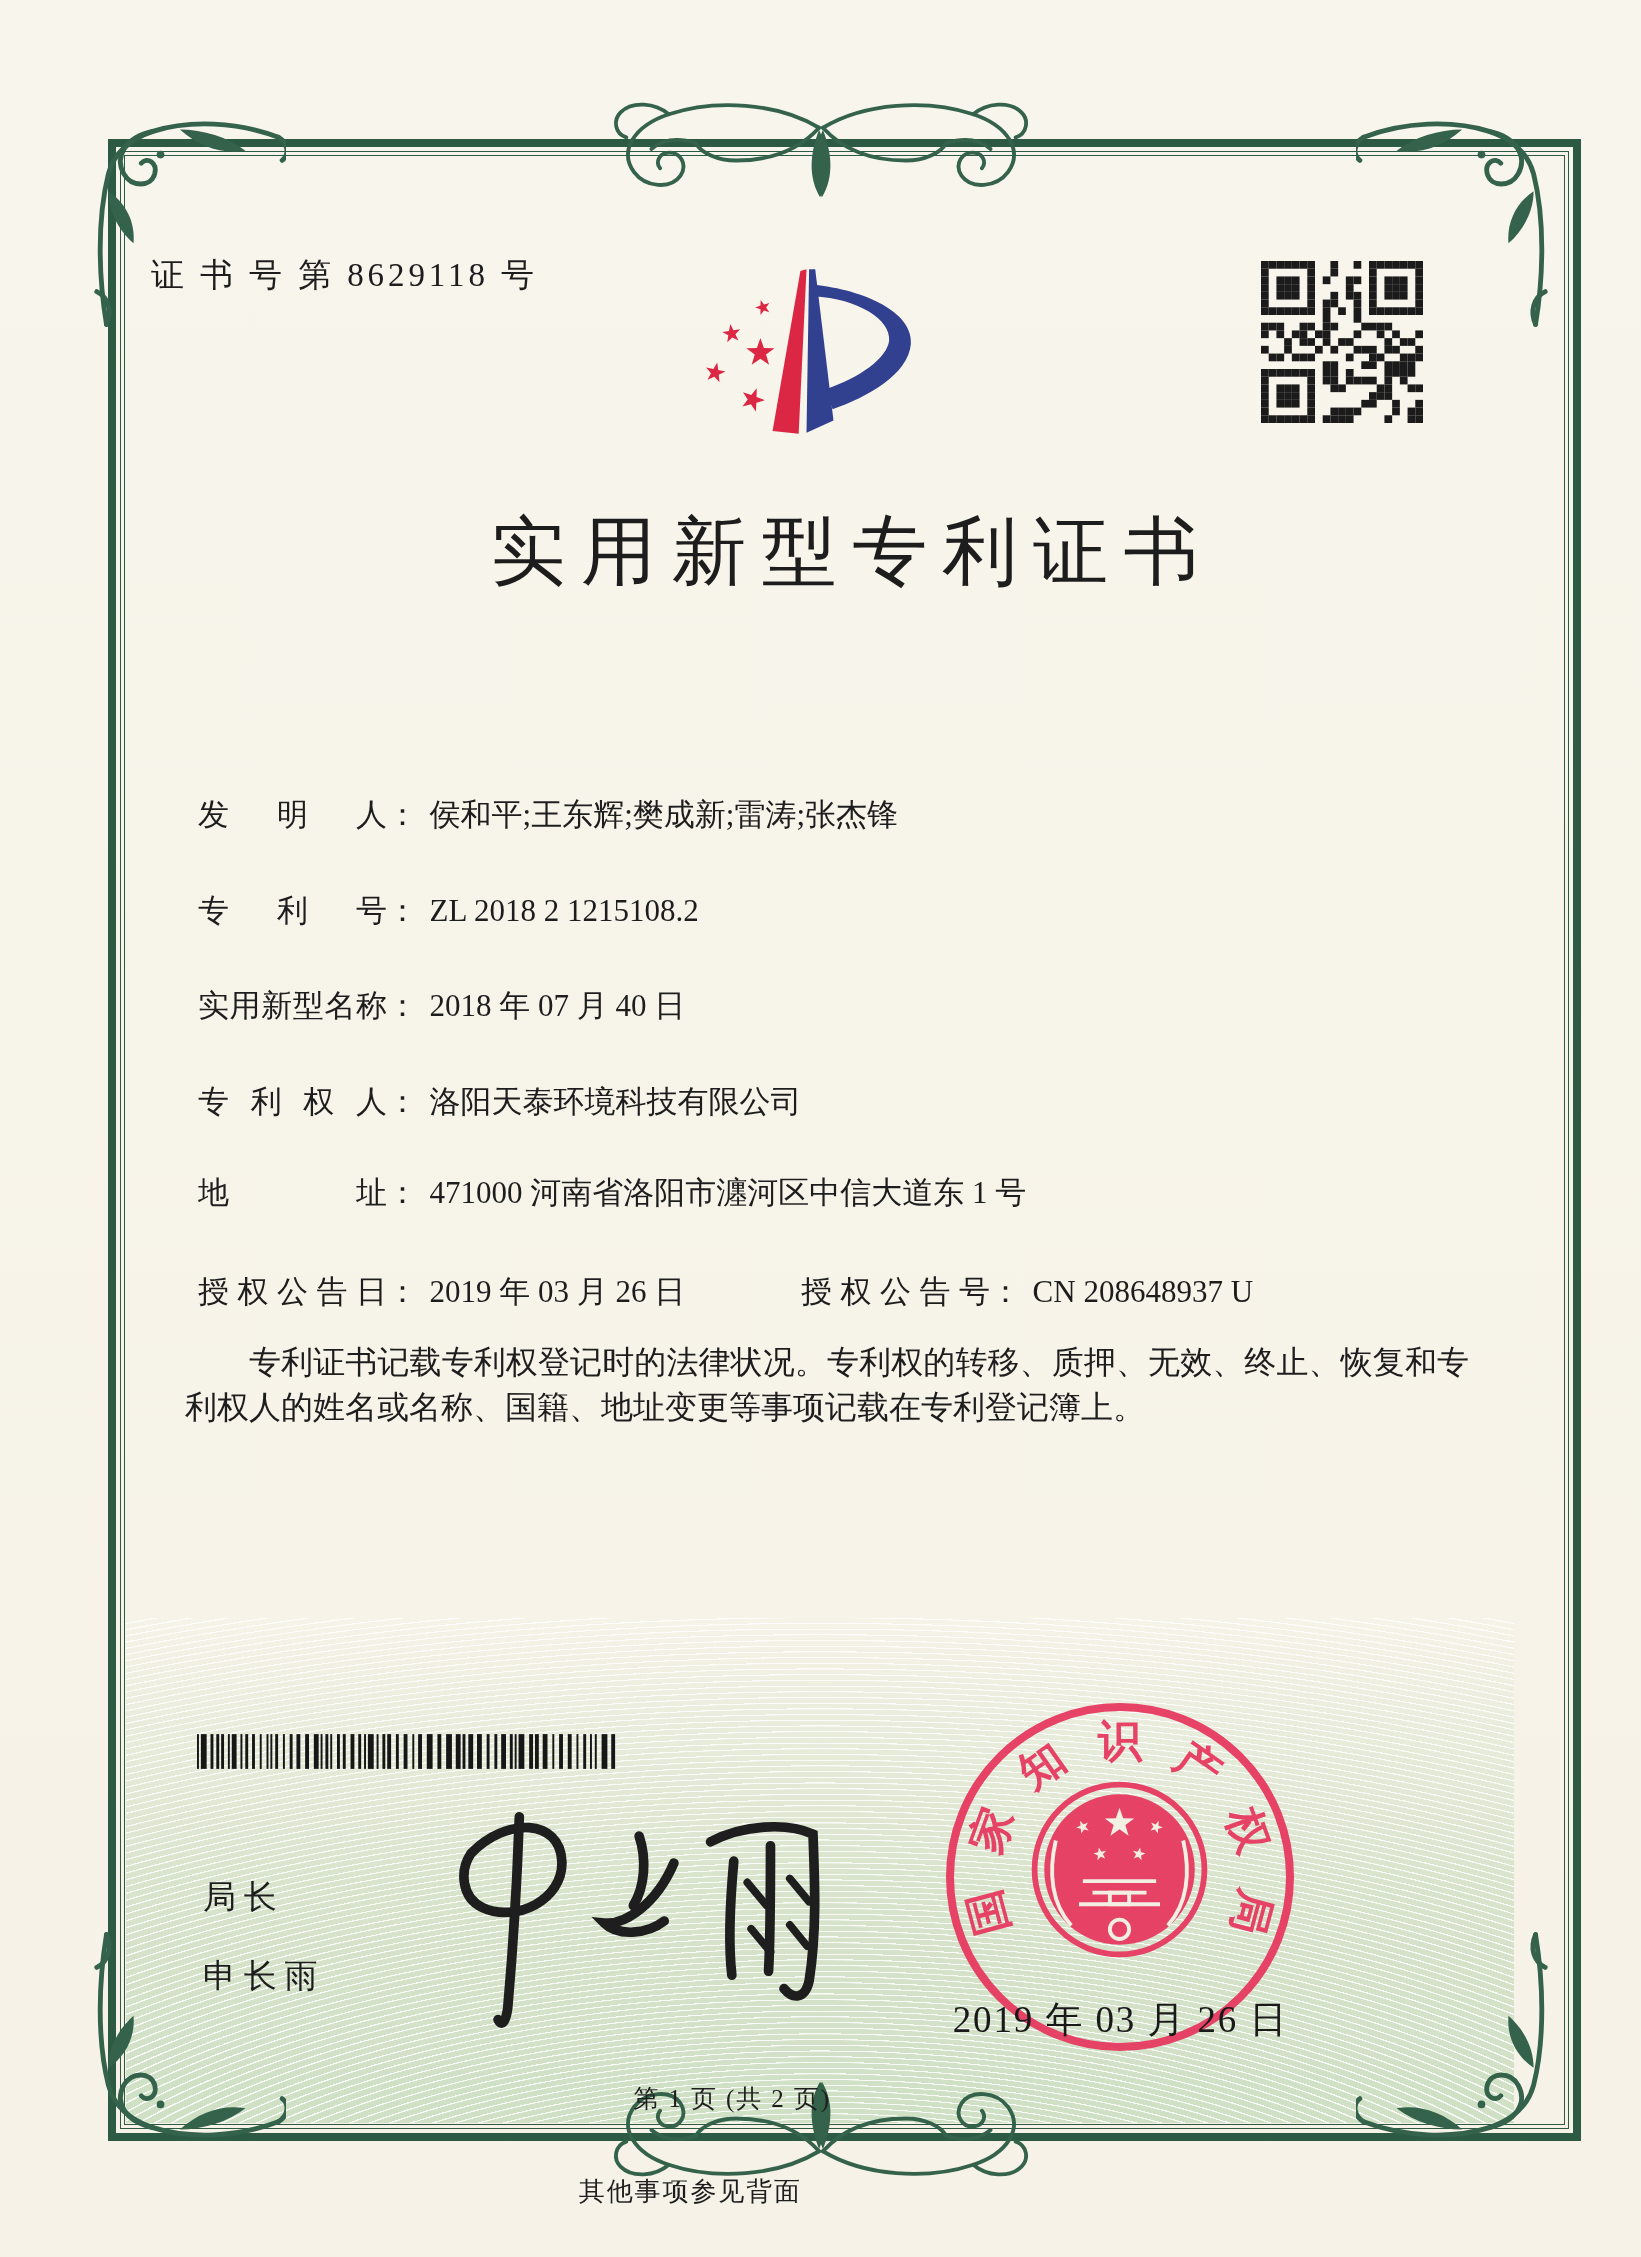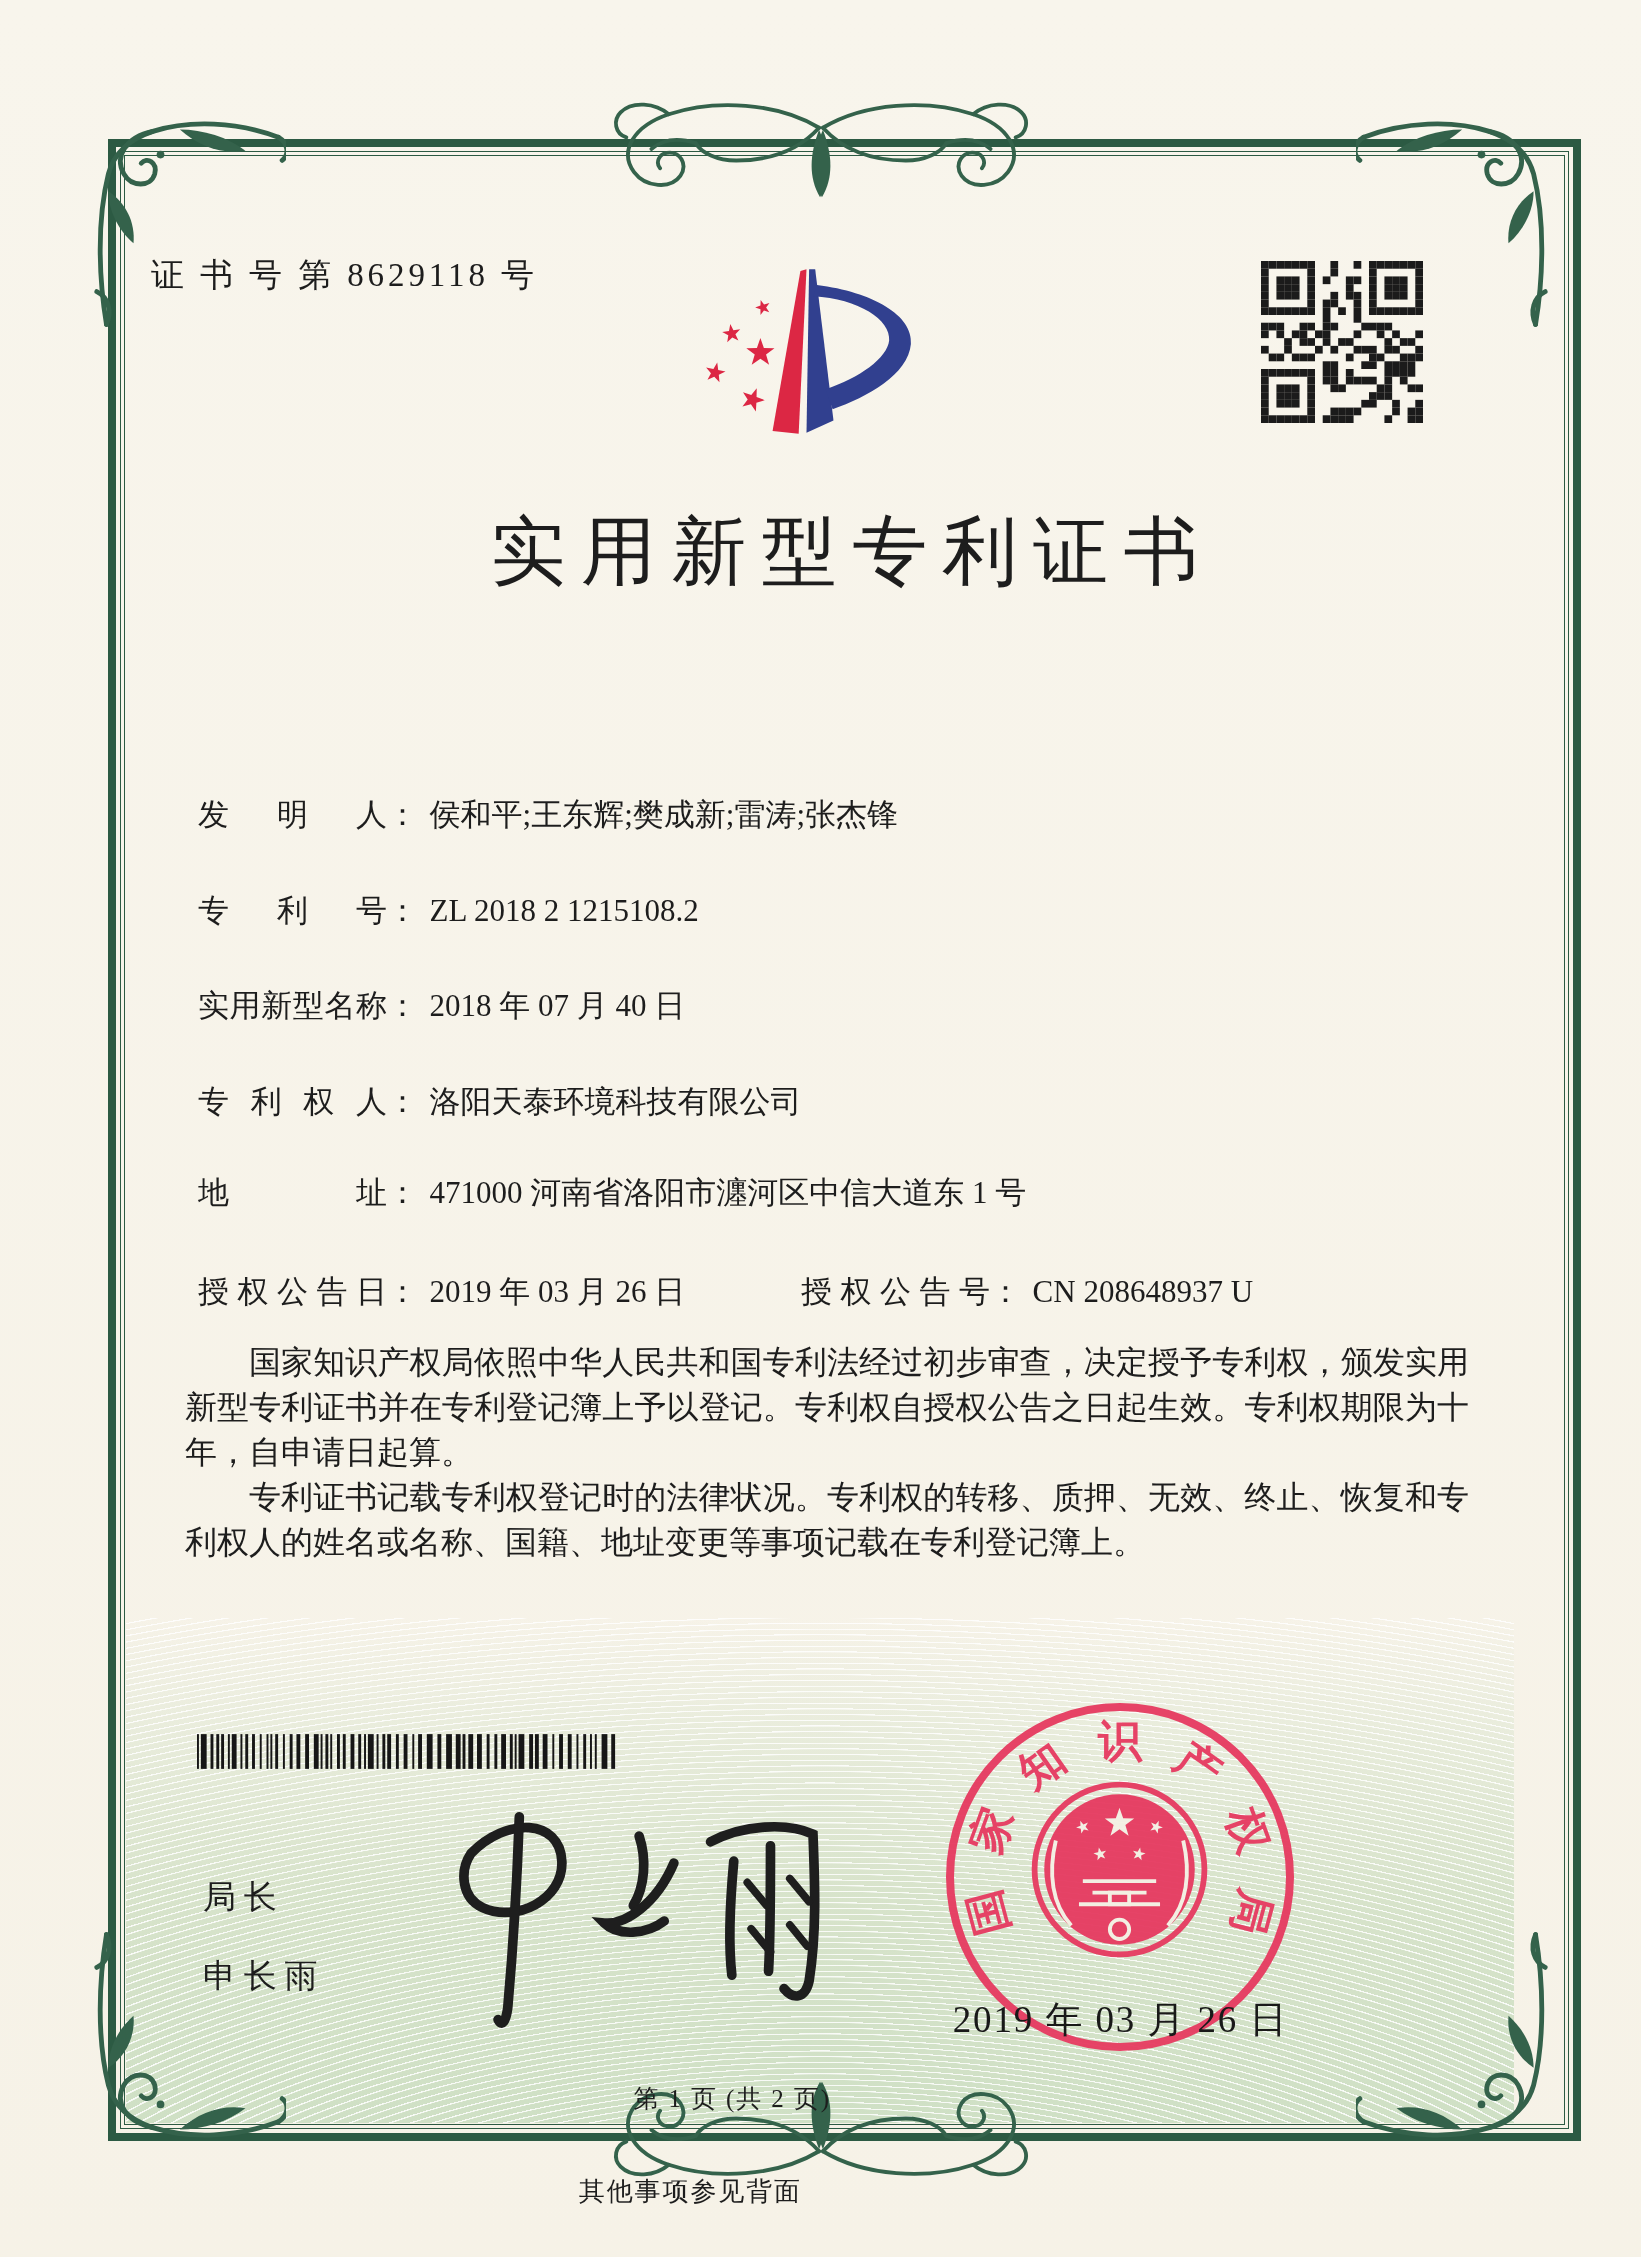--- a/index.html
+++ b/index.html
@@ -359,21 +359,20 @@
     <span class="lbl">地址</span><span>：</span><span class="val">471000  河南省洛阳市瀍河区中信大道东 1 号</span>
   </div>
   <div class="row" style="top:1271px">
     <span class="lbl">授权公告日</span><span>：</span><span class="val">2019 年 03 月 26 日</span>
     <span class="grant2">
       <span class="lbl">授权公告号</span><span>：</span><span class="val">CN 208648937 U</span>
     </span>
   </div>
 
   <div class="paras">
-    <p>国家知识产权局依照中华人民共和国专利法经过初步审查，决定授予专利权，颁发实用新型专利证书并在专利登记簿上予以登记。专利权自授权公告之日起生效。专利权期限为十年，自申请日起算。</p>
     <p>专利证书记载专利权登记时的法律状况。专利权的转移、质押、无效、终止、恢复和专利权人的姓名或名称、国籍、地址变更等事项记载在专利登记簿上。</p>
   </div>
 
   <svg class="barcode" id="barcode" width="421" height="35" viewBox="0 0 436 36">
       <rect x="0" y="0" width="2" height="36" fill="#161616"></rect>
       <rect x="4" y="0" width="6" height="36" fill="#161616"></rect>
       <rect x="14" y="0" width="3" height="36" fill="#161616"></rect>
       <rect x="20" y="0" width="3" height="36" fill="#161616"></rect>
       <rect x="25" y="0" width="3" height="36" fill="#161616"></rect>
       <rect x="32" y="0" width="2" height="36" fill="#161616"></rect>

